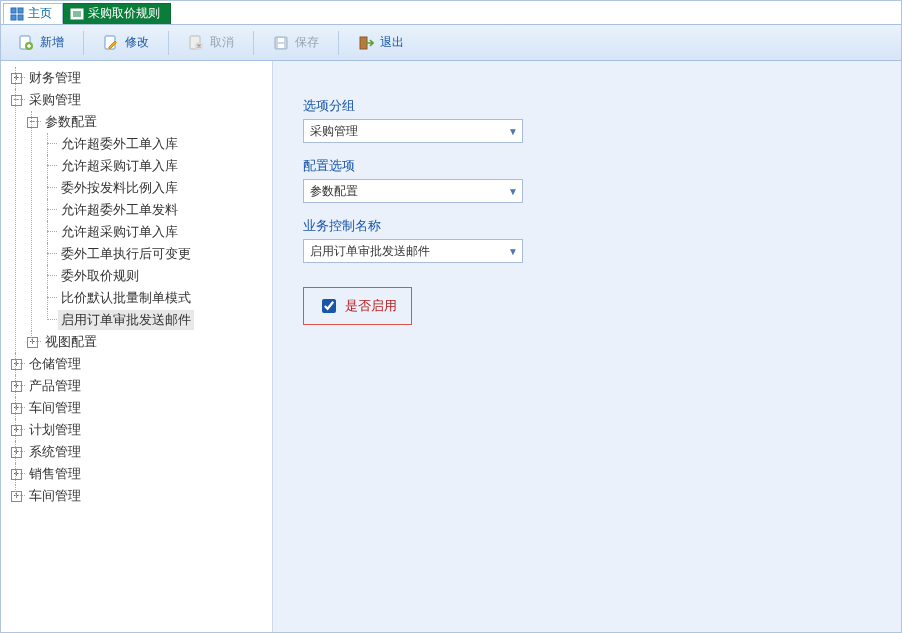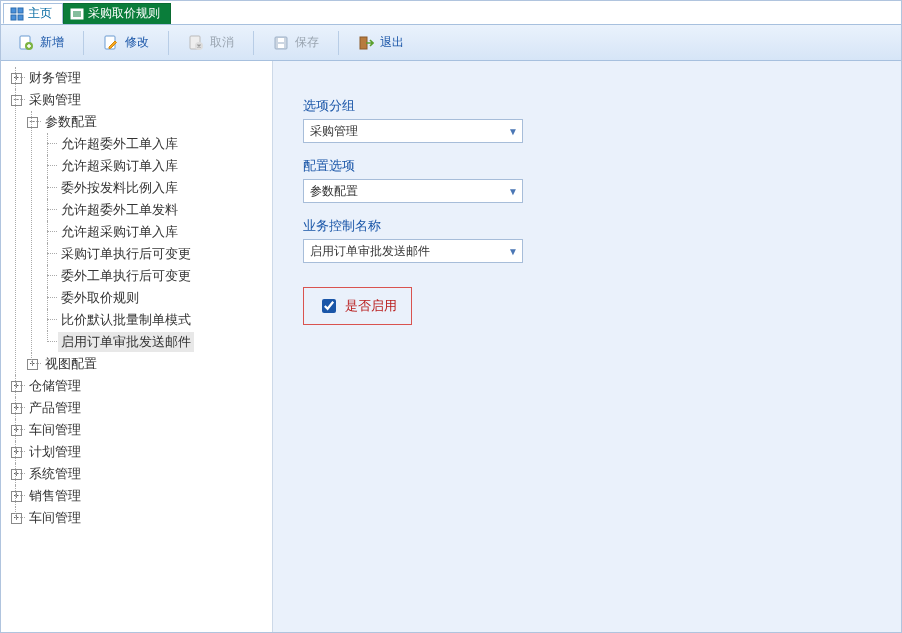--- a/index.html
+++ b/index.html
@@ -180,26 +180,20 @@
                 </li>
               <li>
                   <div class="node">
                     <span class="leaf-pad"></span>
                     <span class="lbl">允许超采购订单入库</span>
                   </div>
                 </li>
               <li>
                   <div class="node">
                     <span class="leaf-pad"></span>
-                    <span class="lbl">采购订单执行后可变更</span>
-                  </div>
-                </li>
-              <li>
-                  <div class="node">
-                    <span class="leaf-pad"></span>
                     <span class="lbl">委外工单执行后可变更</span>
                   </div>
                 </li>
               <li>
                   <div class="node">
                     <span class="leaf-pad"></span>
                     <span class="lbl">委外取价规则</span>
                   </div>
                 </li>
               <li>

